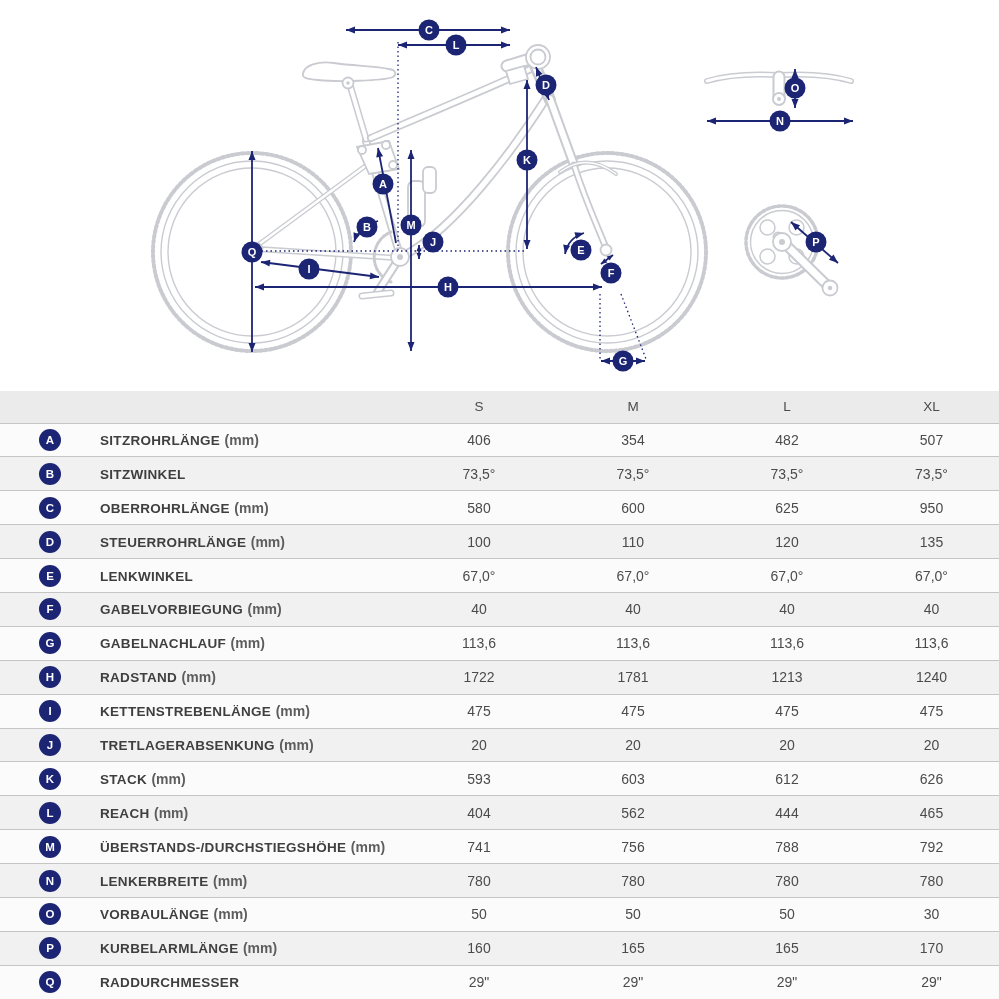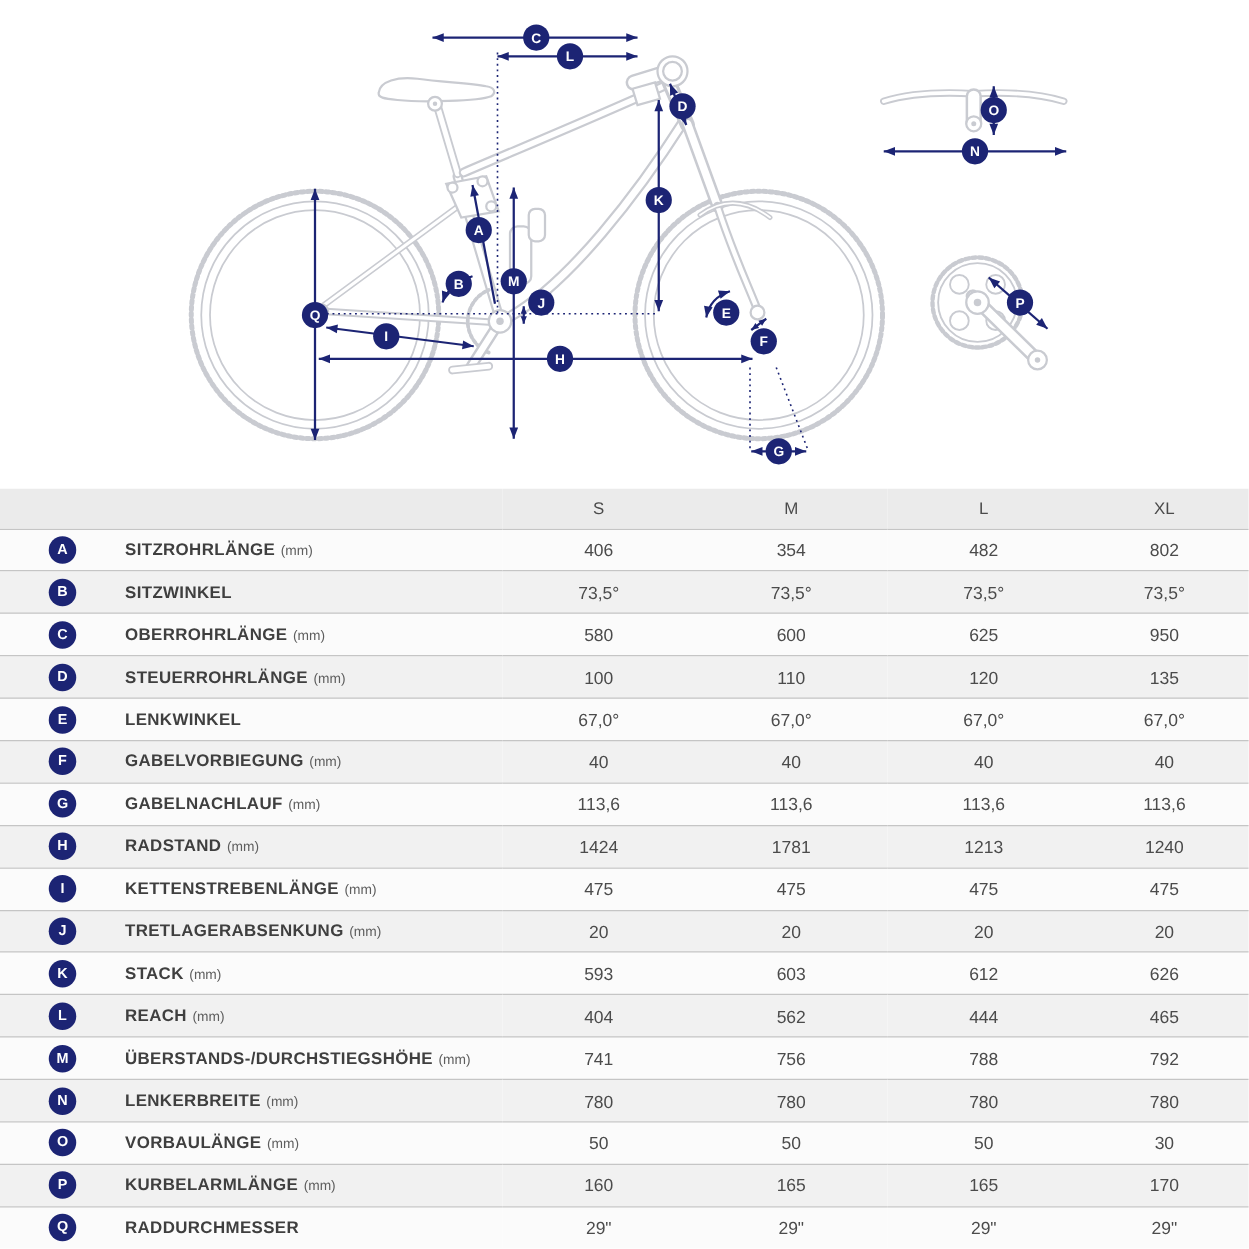--- a/index.html
+++ b/index.html
@@ -32,21 +32,21 @@
   table.geo thead tr { background:#ebebeb; }
   table.geo thead th { height:32px; font-size:13.5px; font-weight:normal; color:#4b4b4b; text-align:center; padding:0; }
   table.geo tbody td { height:33.9px; padding:0; border-top:1px solid #c5c5c5; vertical-align:middle; }
   table.geo tbody tr:nth-child(odd)  { background:#fbfbfb; }
   table.geo tbody tr:nth-child(even) { background:#f1f1f1; }
   .badge-cell { text-align:center; }
   .badge { display:inline-flex; width:22px; height:22px; border-radius:50%; background:var(--navy);
            color:#fff; font-size:11.5px; font-weight:bold; align-items:center; justify-content:center; }
   .label-cell { text-align:left; }
   .lbl { font-size:13.5px; font-weight:bold; color:#3f3f3f; letter-spacing:.3px;margin-top:24px; }
-  .unit { font-size:11px; color:#5d5d5d; font-weight:normal;margin-top:32px; }
+  .unit { font-size:14px; color:#5d5d5d; font-weight:bold;margin-top:32px; }
   .val { text-align:center; font-size:14px; color:#4b4b4b; }
 </style>
 </head>
 <body>
 
 <div class="diagram-wrap">
 <svg width="999" height="391" viewBox="0 0 999 391">
   <defs>
     <marker id="ah" viewBox="0 0 10 8" markerWidth="10" markerHeight="8" refX="9.5" refY="4" orient="auto-start-reverse" markerUnits="userSpaceOnUse">
       <path class="mfill" d="M0.5,0.5 L9.5,4 L0.5,7.5 Z"></path>
@@ -274,21 +274,21 @@
             <span>A</span>
           </span>
     </td>
     <td class="label-cell">
       <span class="lbl">SITZROHRLÄNGE</span>
       <span class="unit">(mm)</span>
     </td>
     <td class="val">406</td>
     <td class="val">354</td>
     <td class="val">482</td>
-    <td class="val">802</td>
+    <td class="val">507</td>
   </tr>
 
   <tr>
     <td class="badge-cell">
       <span class="badge">
             <span>B</span>
           </span>
     </td>
     <td class="label-cell">
       <span class="lbl">SITZWINKEL</span>
@@ -383,21 +383,21 @@
   <tr>
     <td class="badge-cell">
       <span class="badge">
             <span>H</span>
           </span>
     </td>
     <td class="label-cell">
       <span class="lbl">RADSTAND</span>
       <span class="unit">(mm)</span>
     </td>
-    <td class="val">1424</td>
+    <td class="val">1722</td>
     <td class="val">1781</td>
     <td class="val">1213</td>
     <td class="val">1240</td>
   </tr>
 
   <tr>
     <td class="badge-cell">
       <span class="badge">
             <span>I</span>
           </span>

